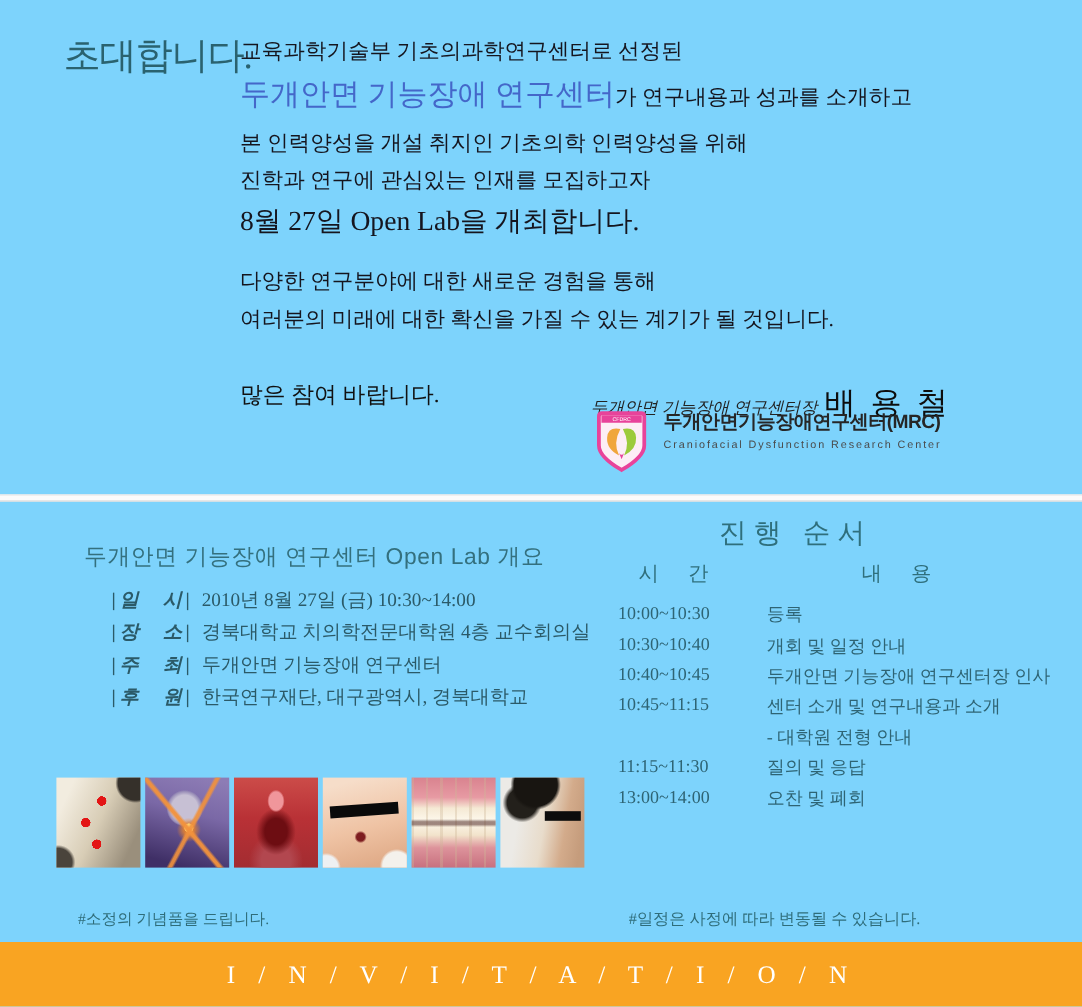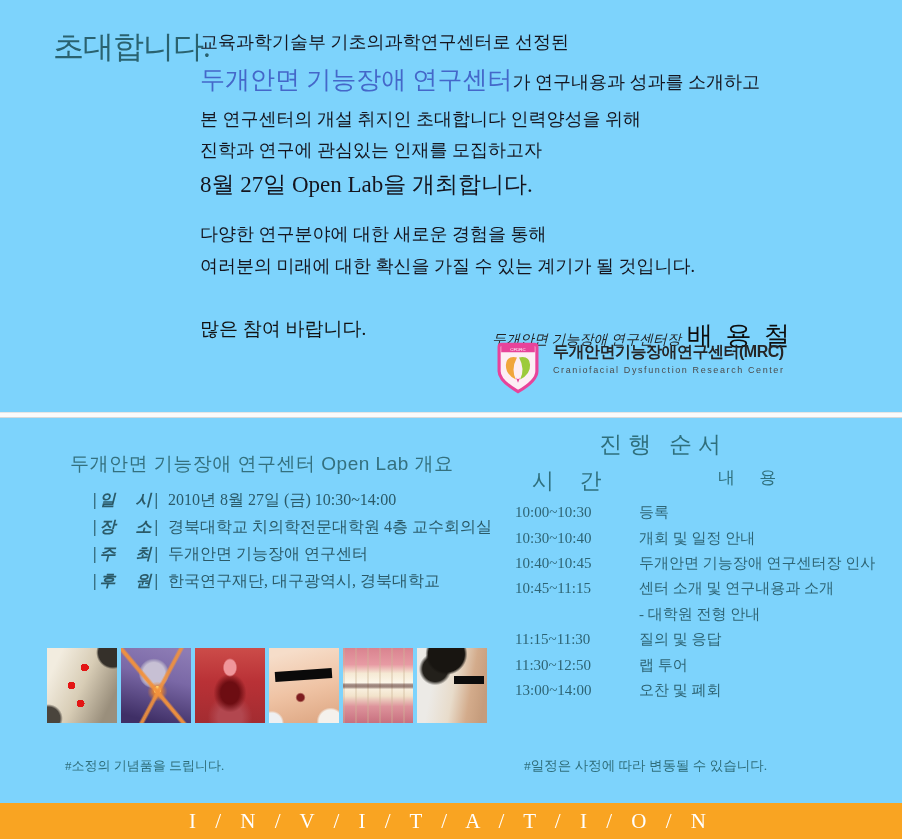--- a/index.html
+++ b/index.html
@@ -95,46 +95,46 @@
   .censor6 { position:absolute; right:5%; top:37%; width:42%; height:11%; background:#0c0c0c; }
 
   .note-left  { position:absolute; left:65px;  top:757px; font-size:13px; color:#2f6d7a; }
   .note-right { position:absolute; left:524px; top:757px; font-size:13.5px; color:#2f6d7a; }
 
   
   .schedule-title {
     position:absolute; left:513px; top:429px; width:300px; text-align:center;
     font-size:23px; color:#2f6f7c; letter-spacing:6px;
   }
-  .sched-col-time    { position:absolute; left:532px; top:466px; font-size:22px; color:#2f6f7c; letter-spacing:10px; }
+  .sched-col-time    { position:absolute; left:532px; top:466px; font-size:17px; color:#2f6f7c; letter-spacing:10px; }
   .sched-col-content { position:absolute; left:718px; top:466px; font-size:17px; color:#2f6f7c; letter-spacing:10px; }
   .sched-rows { position:absolute; left:515px; top:500px; }
   .sched-row { display:flex; height:25.4px; align-items:center; font-size:15px; color:#2e6474; white-space:nowrap; }
   .sched-time { width:124px; flex:0 0 auto; }
   .sched-content { }
 
   
   .banner {
-    position:absolute; left:0; bottom:0; width:902px; height:36px;
+    position:absolute; left:0; bottom:0; width:902px; height:54px;
     background:#f9a422; color:#ffffff;
     display:flex; align-items:center; justify-content:center;
     font-size:21px; letter-spacing:7px;
   }
 </style>
 </head>
 <body>
 
 <div class="page">
 
   <div class="invite-title">초대합니다.</div>
 
   <div class="intro">
     <p class="p1">교육과학기술부 기초의과학연구센터로 선정된</p>
     <p class="p2"><span class="center-name">두개안면 기능장애 연구센터</span><span class="p2-rest">가 연구내용과 성과를 소개하고</span></p>
-    <p class="p3">본 연구센터의 개설 취지인 초대합니다 인력양성을 위해</p>
+    <p class="p3">본 인력양성을 개설 취지인 기초의학 인력양성을 위해</p>
     <p class="p4">진학과 연구에 관심있는 인재를 모집하고자</p>
     <p class="p5">8월 27일 Open Lab을 개최합니다.</p>
     <p class="p6">다양한 연구분야에 대한 새로운 경험을 통해</p>
     <p class="p7">여러분의 미래에 대한 확신을 가질 수 있는 계기가 될 것입니다.</p>
   </div>
 
   <div class="closing-line">많은 참여 바랍니다.</div>
 
   <div class="signature">
     <span class="sig-role">두개안면 기능장애 연구센터장</span><span class="sig-name">배 용 철</span>
@@ -224,24 +224,20 @@
       </div>
     <div class="sched-row">
         <span class="sched-time"></span>
         <span class="sched-content">- 대학원 전형 안내</span>
       </div>
     <div class="sched-row">
         <span class="sched-time">11:15~11:30</span>
         <span class="sched-content">질의 및 응답</span>
       </div>
     <div class="sched-row">
-        <span class="sched-time">11:30~12:50</span>
-        <span class="sched-content">랩 투어</span>
-      </div>
-    <div class="sched-row">
         <span class="sched-time">13:00~14:00</span>
         <span class="sched-content">오찬 및 폐회</span>
       </div>
   </div>
 
   <div class="note-right">#일정은 사정에 따라 변동될 수 있습니다.</div>
 
   <div class="banner">I / N / V / I / T / A / T / I / O / N</div>
 
 </div>

